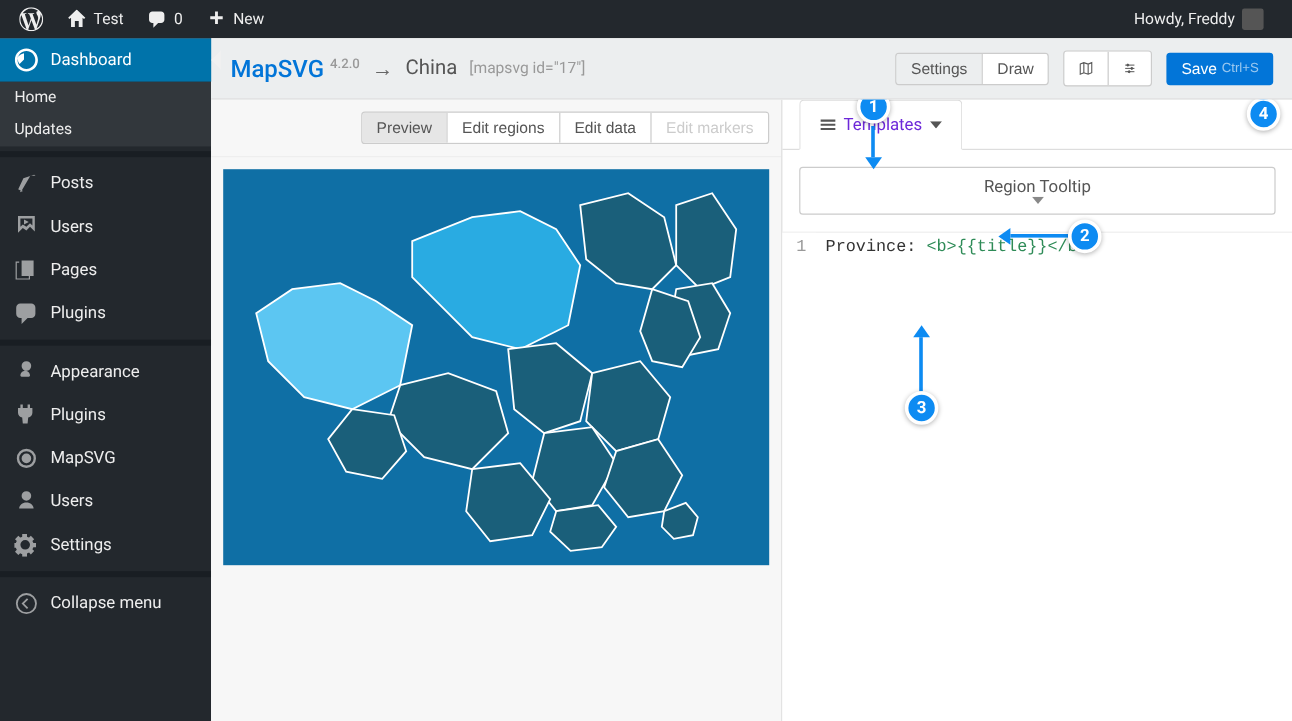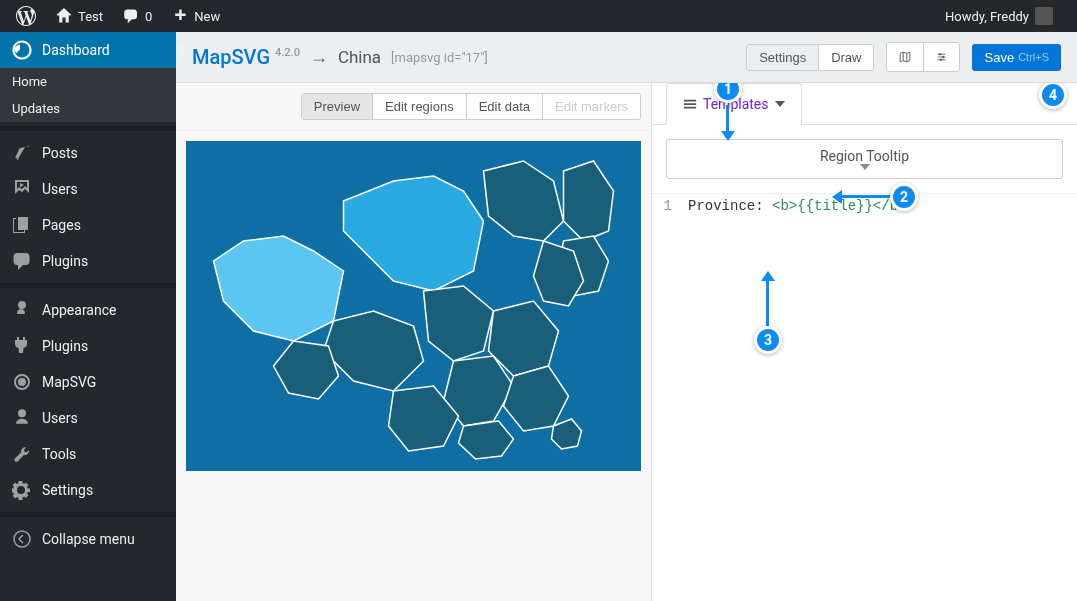--- a/index.html
+++ b/index.html
@@ -192,28 +192,20 @@
       </span>
       <span>MapSVG</span>
     </div>
     <div class="sidebar-item">
       <span class="sidebar-icon">
         <svg viewBox="0 0 20 20" width="20" height="20" fill="currentColor">
             <path d="M10 9.3a4 4 0 1 0 0-8 4 4 0 0 0 0 8zm0 1.4c-3.3 0-6 2.2-6 5h12c0-2.8-2.7-5-6-5z"></path>
           </svg>
       </span>
       <span>Users</span>
-    </div>
-    <div class="sidebar-item">
-      <span class="sidebar-icon">
-        <svg viewBox="0 0 20 20" width="20" height="20" fill="currentColor">
-            <path d="M16.7 8.6c.3-.8.4-1.7.2-2.6L14.6 8.3l-2.1-.5-.5-2.1L14.3 3.4c-.9-.2-1.8-.1-2.6.2-1.9.7-3 2.7-2.6 4.7L3 14.4c-.8.8-.8 2 0 2.8s2 .8 2.8 0l6.1-6.1c2 .4 4-.7 4.7-2.6l.1.1z"></path>
-          </svg>
-      </span>
-      <span>Tools</span>
     </div>
     <div class="sidebar-item">
       <span class="sidebar-icon">
         <svg viewBox="0 0 20 20" width="20" height="20" fill="currentColor">
             <path d="M18 12h-2.2c-.2.6-.5 1.2-.8 1.7l1.5 1.5-2.8 2.8-1.5-1.5c-.5.3-1.1.6-1.7.8V20H6.5v-2.2c-.6-.2-1.2-.5-1.7-.8L3.3 18.5.5 15.7 2 14.2c-.3-.5-.6-1.1-.8-1.7H-1V8.5h2.2c.2-.6.5-1.2.8-1.7L.5 5.3 3.3 2.5l1.5 1.5c.5-.3 1.1-.6 1.7-.8V1h4v2.2c.6.2 1.2.5 1.7.8l1.5-1.5 2.8 2.8-1.5 1.5c.3.5.6 1.1.8 1.7H18v4zm-9 2a4 4 0 1 0 0-8 4 4 0 0 0 0 8z"></path>
           </svg>
       </span>
       <span>Settings</span>
     </div>
     <div class="sidebar-sep"></div>

